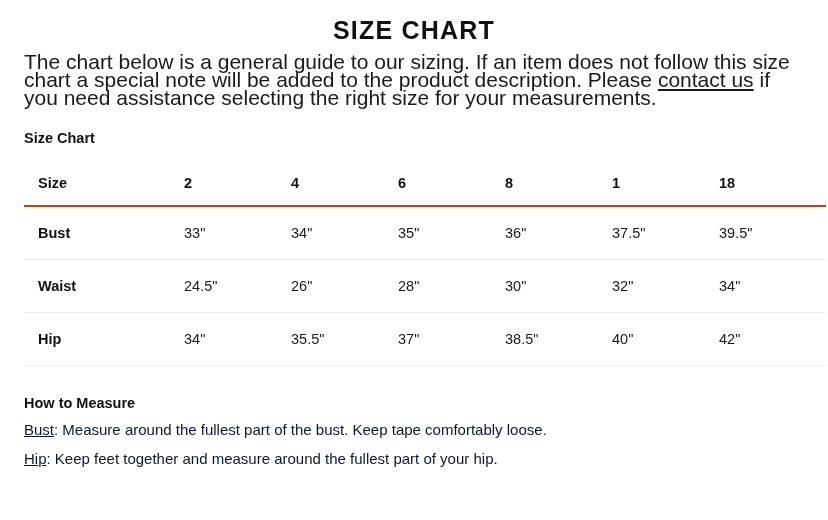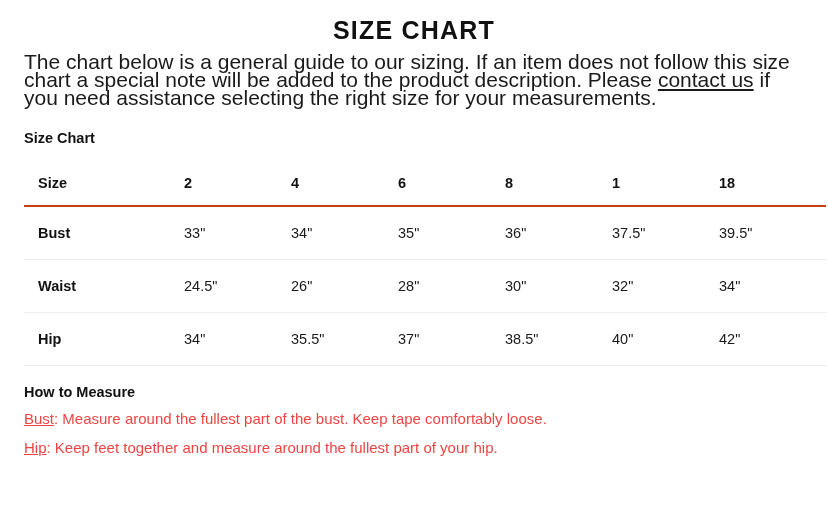--- a/index.html
+++ b/index.html
@@ -80,30 +80,30 @@
     color: #111111;
   }
   table.size-table tbody td {
     font-weight: normal;
     color: #1a1a1a;
   }
   .col-head { width: 146px; padding-left: 14px !important; }
   .col-val { width: 107px; }
   th.col-head, td.col-head { padding-left: 14px !important; }
   .how-title {
-    margin-top: 18px;
+    margin-top: 29px;
     font-size: 14.5px;
     font-weight: bold;
     color: #111111;
   }
   .how-line {
     margin-top: 9px;
     font-size: 15px;
     line-height: 20px;
-    color: #ef4444;
+    color: #0f172a;
   }
   .how-line .term {
     text-decoration: underline;
   }
 </style>
 </head>
 <body>
 
 <div class="page">
 

